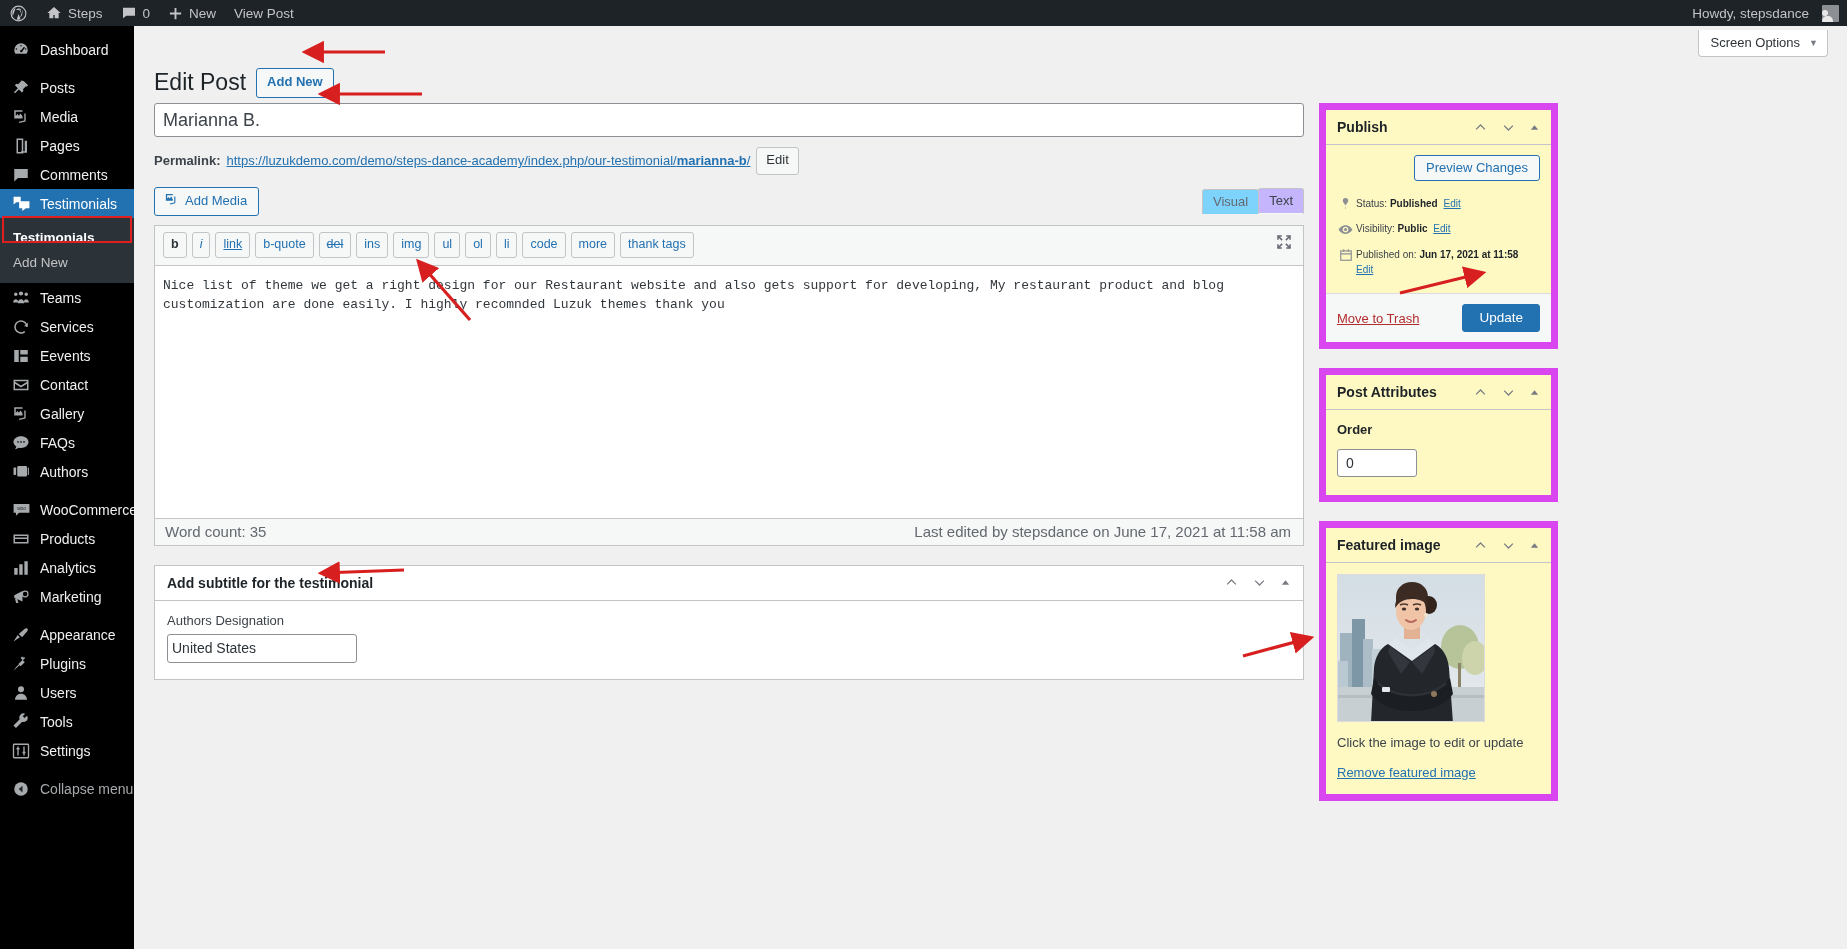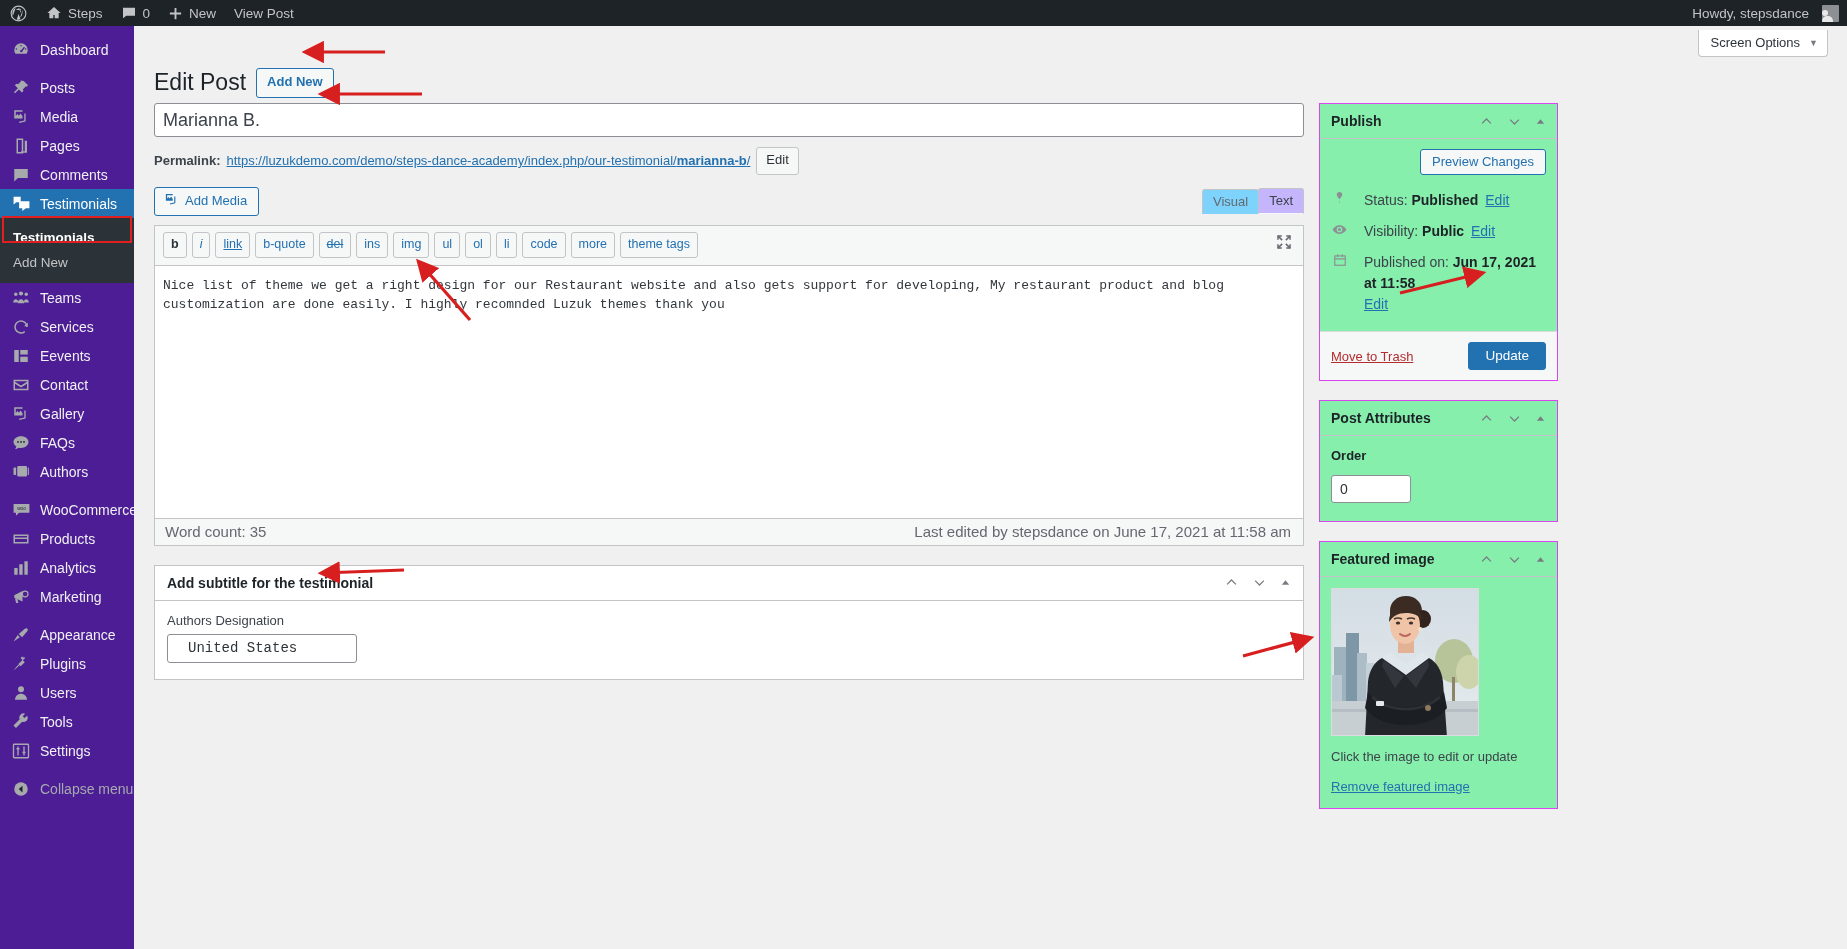--- a/index.html
+++ b/index.html
@@ -35,21 +35,21 @@
     display: flex; align-items: flex-end; justify-content: center;
     overflow: hidden;
   }
   .avatar-head { width: 6px; height: 6px; border-radius: 50%; background: #e8e8e8; position: relative; top: -6px;}
   .avatar-body { width: 11px; height: 6px; border-radius: 5px 5px 0 0; background: #e8e8e8; position: relative; left:-6px; top: 0px;}
 
   
   #adminmenu {
     position: absolute; top: 26px; left: 0;
     width: 134px; height: 923px;
-    background: #4c1d95;
+    background: #000000;
     color: #f0f0f1;
     font-size: 14px;
     overflow: hidden;
   }
   .menu-item {
     display: flex; align-items: center;
     height: 29px; padding-left: 11px;
     color: #f0f0f1; cursor: pointer; position: relative;
   }
   .menu-item .mi-icon {
@@ -196,42 +196,42 @@
   .postbox-header {
     display: flex; align-items: center; justify-content: space-between;
     padding: 9px 12px 9px 12px; border-bottom: 1px solid #c3c4c7;
   }
   .postbox-header h2 { margin: 0; font-size: 14px; font-weight: 600; color: #1d2327; }
   .handle-actions { display: flex; align-items: center; gap: 13px; color: #787c82; }
   .handle-actions span { cursor: pointer; display: flex; align-items: center; }
   .postbox-inner { padding: 12px 12px 16px; }
   .field-label { font-size: 13px; color: #3c434a; margin-bottom: 6px; }
   .text-input {
-    width: 190px; height: 29px; padding: 3px 20px;
+    width: 190px; height: 29px; padding: 3px 4px;
     border: 1px solid #8c8f94; border-radius: 3px; font-size: 14px;
     color: #2c3338; background: #fff; outline: none;
-    font-family: Liberation Mono, monospace;
+    font-family: Liberation Sans, sans-serif;
   }
 
   
   .postbox-container-side {
     position: absolute; left: 1185px; top: 77px; width: 239px;
   }
-  .side-box { background: #86efac; border: 1px solid #d946ef; margin-bottom: 19px; }
+  .side-box { background: #fef9c3; border: 7px solid #d946ef; margin-bottom: 19px; }
   .side-box .postbox-header { padding: 9px 11px; }
   .side-box .postbox-header h2 { font-size: 14px; }
   .submitbox-inner { padding: 10px 11px 11px; }
   .preview-row { display: flex; justify-content: flex-end; margin-bottom: 10px; }
   .button-preview {
     background: #f6f7f7; border: 1px solid #2271b1; color: #2271b1;
     border-radius: 3px; font-size: 13px; padding: 4px 11px 5px; cursor: pointer;
   }
   .misc-pub {
-    display: flex; align-items: flex-start; gap: 16px;
-    padding: 5px 0; font-size: 14px; color: #3c434a; line-height: 1.5;
+    display: flex; align-items: flex-start; gap: 2px;
+    padding: 5px 0; font-size: 10px; color: #3c434a; line-height: 1.5;
   }
   .misc-pub .dash { color: #8c8f94; flex: 0 0 17px; display:flex; justify-content:center; padding-top:1px;}
   .misc-pub b { color: #1d2327; }
   .edit-link { color: #2271b1; text-decoration: underline; cursor: pointer; margin-left: 3px; }
   .major-actions {
     border-top: 1px solid #dcdcde; background: #f6f7f7;
     display: flex; align-items: center; justify-content: space-between;
     padding: 10px 11px;
   }
   .trash-link { color: #b32d2e; text-decoration: underline; font-size: 13px; cursor: pointer; }
@@ -603,21 +603,21 @@
           <span class="qt-btn link">link</span>
           <span class="qt-btn">b-quote</span>
           <span class="qt-btn del">del</span>
           <span class="qt-btn">ins</span>
           <span class="qt-btn">img</span>
           <span class="qt-btn">ul</span>
           <span class="qt-btn">ol</span>
           <span class="qt-btn">li</span>
           <span class="qt-btn">code</span>
           <span class="qt-btn">more</span>
-          <span class="qt-btn">theme tags</span>
+          <span class="qt-btn">thank tags</span>
           <span class="dfw-btn">
             <svg width="18" height="18" viewBox="0 0 24 24" fill="none" stroke="#646970" stroke-width="2">
                 <path d="M4 9V4h5M20 9V4h-5M4 15v5h5M20 15v5h-5"></path>
                 <path d="M4 4l5.5 5.5M20 4l-5.5 5.5M4 20l5.5-5.5M20 20l-5.5-5.5"></path>
               </svg>
           </span>
         </div>
         <textarea class="content-area" spellcheck="false" style="">Nice list of theme we get a right design for our Restaurant website and also gets support for developing, My restaurant product and blog customization are done easily. I highly recomnded Luzuk themes thank you</textarea>
         <div class="post-status-info">
           <span>Word count: 35</span>

